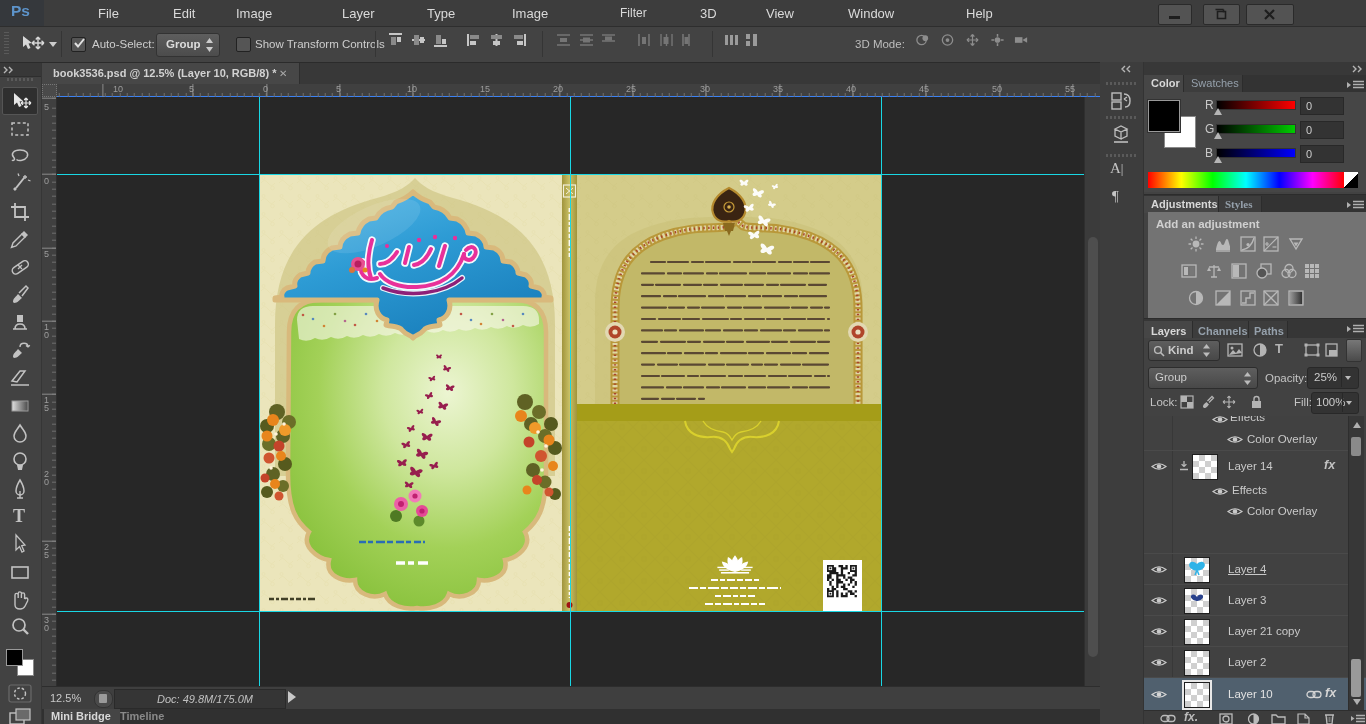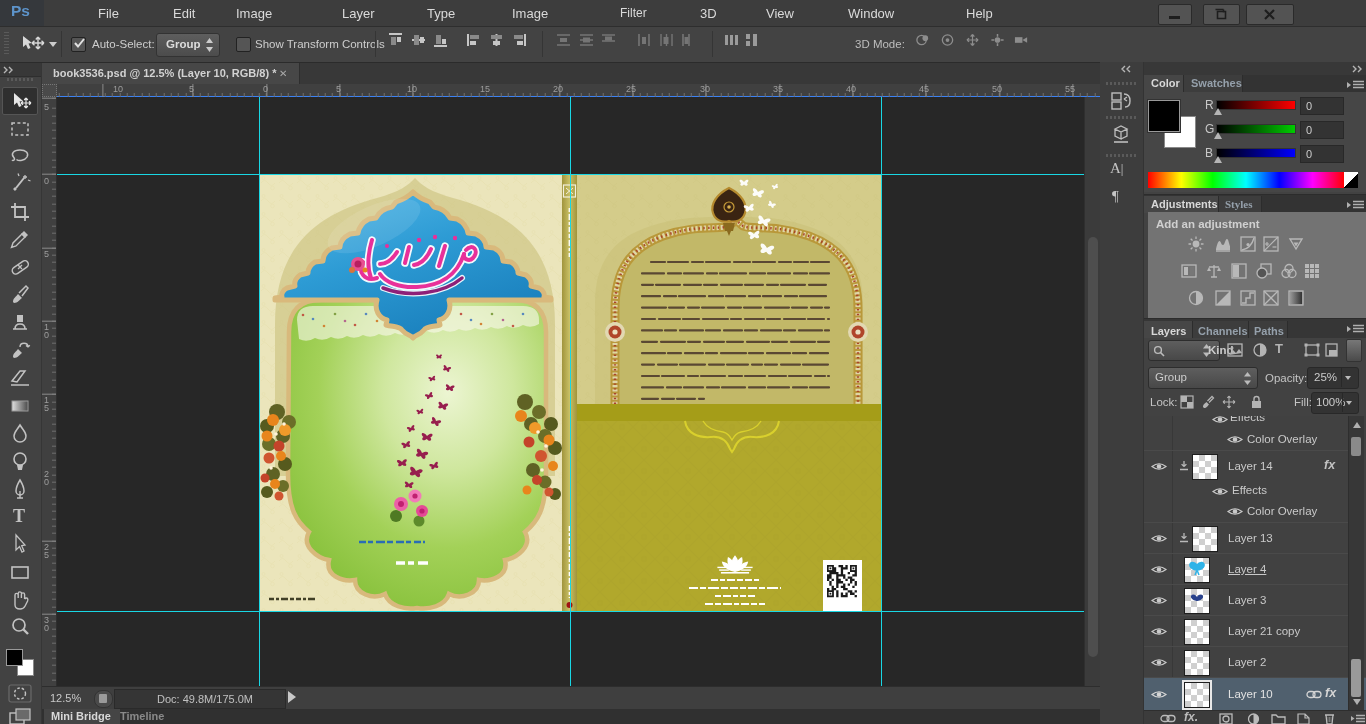--- a/index.html
+++ b/index.html
@@ -618,21 +618,21 @@
   <div class="abs" style="left:1084px;top:97px;width:16px;height:589px;background:#3b3b3b;border-left:1px solid #2f2f2f;">
     <div class="abs" style="left:3px;top:140px;width:10px;height:420px;background:#4e4e4e;border-radius:5px;"></div>
   </div>
 
   <div class="abs" style="left:42px;top:686px;width:1058px;height:23px;background:#3f3f3f;border-top:1px solid #2d2d2d;">
     <div class="abs" style="left:8px;top:5px;font-size:11px;color:#c8c8c8;">12.5%</div>
     <div class="abs" style="left:52px;top:3px;width:17px;height:16px;background:#4a4a4a;border-radius:8px;border:1px solid #333;">
       <div class="abs" style="left:4px;top:3px;width:8px;height:9px;background:#9a9a9a;border-radius:1px;"></div>
     </div>
     <div class="abs" style="left:72px;top:2px;width:170px;height:18px;background:#353535;border:1px solid #2a2a2a;">
-      <div class="abs" style="left:42px;top:3px;font-size:11px;color:#c0c0c0;">Doc: 49.8M/175.0M</div>
+      <div class="abs" style="left:42px;top:3px;font-size:11px;color:#c0c0c0;font-style:italic;">Doc: 49.8M/175.0M</div>
     </div>
     <div class="abs" style="left:246px;top:4px;width:0;height:0;border-left:8px solid #c8c8c8;border-top:6px solid transparent;border-bottom:6px solid transparent;"></div>
   </div>
 
   <div class="abs" style="left:42px;top:709px;width:1058px;height:15px;background:#303030;">
     <div class="abs" style="left:2px;top:0px;width:76px;height:15px;background:#454545;">
       <div class="abs" style="left:7px;top:1px;font-size:11px;color:#d8d8d8;font-weight:bold;">Mini Bridge</div>
     </div>
     <div class="abs" style="left:78px;top:1px;font-size:11px;color:#8a8a8a;font-weight:bold;">Timeline</div>
   </div>
@@ -662,21 +662,21 @@
     <div class="abs" style="left:44px;top:0;width:222px;height:13px;background:#383838;border-bottom:1px solid #2f2f2f;">
       <svg class="abs" style="left:208px;top:3px;" width="14" height="8">
           <path d="M1 1 l3 3 l-3 3 M6 1 l3 3 l-3 3" stroke="#b5b5b5" stroke-width="1.4" fill="none"></path>
         </svg>
     </div>
     <div class="abs" style="left:44px;top:13px;width:222px;height:17px;background:#333333;">
       <div class="abs" style="left:0;top:0px;width:39px;height:17px;background:#464646;">
         <div class="abs" style="left:7px;top:2px;font-size:11px;color:#d8d8d8;font-weight:bold;">Color</div>
       </div>
       <div class="abs" style="left:39px;top:0px;width:58px;height:17px;background:#3d3d3d;border-left:1px solid #2c2c2c;border-right:1px solid #2c2c2c;">
-        <div class="abs" style="left:7px;top:2px;font-size:11px;color:#95a0ab;font-weight:bold;">Swatches</div>
+        <div class="abs" style="left:7px;top:2px;font-size:11px;color:#95a0ab;font-weight:normal;">Swatches</div>
       </div>
       <svg class="abs" style="left:203px;top:5px;" width="18" height="10">
           <path d="M0 2 l4 3 -4 3 Z" fill="#b0b0b0"></path>
           <path d="M6 1.5 h11 M6 4.5 h11 M6 7.5 h11" stroke="#b0b0b0" stroke-width="1.6"></path>
         </svg>
     </div>
     <div class="abs" style="left:44px;top:30px;width:222px;height:100px;background:#464646;">
       <div class="abs" style="left:20px;top:24px;width:30px;height:30px;background:#fff;border:1px solid #888;"></div>
       <div class="abs" style="left:4px;top:8px;width:30px;height:30px;background:#000;border:1px solid #999;outline:1px solid #333;"></div>
       <div class="abs" style="left:61px;top:6px;font-size:12px;color:#c8c8c8;">R</div>
@@ -821,21 +821,21 @@
           <path d="M6 1.5 h11 M6 4.5 h11 M6 7.5 h11" stroke="#b0b0b0" stroke-width="1.6"></path>
         </svg>
     </div>
     <div class="abs" style="left:44px;top:276px;width:222px;height:372px;background:#424242;overflow:hidden;" id="layersbody">
 
       <div class="abs" style="left:4px;top:2px;width:70px;height:19px;background:linear-gradient(#5e5e5e,#484848);border:1px solid #2d2d2d;border-radius:3px;">
         <svg class="abs" style="left:4px;top:4px;" width="12" height="12">
             <circle cx="5" cy="5" r="3.4" fill="none" stroke="#bbb" stroke-width="1.4"></circle>
             <path d="M7.5 7.5 L11 11" stroke="#bbb" stroke-width="1.6"></path>
           </svg>
-        <div class="abs" style="left:19px;top:3px;font-size:11.5px;color:#ccc;font-weight:bold;margin-left:40px;">Kind</div>
+        <div class="abs" style="left:19px;top:3px;font-size:11.5px;color:#ccc;font-weight:bold;">Kind</div>
         <svg class="abs" style="left:53px;top:3px;" width="9" height="13">
             <path d="M4.5 0 L8 4.5 H1 Z" fill="#bbb"></path>
             <path d="M4.5 13 L1 8.5 H8 Z" fill="#bbb"></path>
           </svg>
       </div>
       <svg class="abs" style="left:83px;top:5px;" width="16" height="14" viewBox="0 0 16 14">
           <rect x="1" y="1" width="14" height="12" fill="none" stroke="#b4b4b4" stroke-width="1.3"></rect>
           <circle cx="5" cy="5" r="1.5" fill="#b4b4b4"></circle>
           <path d="M2 12 l4 -5 3 3 3 -4 3 4" fill="#b4b4b4"></path>
         </svg>
@@ -937,31 +937,20 @@
         </div>
 
         <div class="abs" style="left:0px;top:85px;width:204px;height:21px;">
           <svg class="abs" style="left:83px;top:5px;" width="16" height="11" viewBox="0 0 16 11">
               <path d="M1 5.5 Q8 0 15 5.5 Q8 11 1 5.5 Z" fill="none" stroke="#c9c9c9" stroke-width="1.2"></path>
               <circle cx="8" cy="5.5" r="2.3" fill="#c9c9c9"></circle>
             </svg>
           <div class="abs" style="left:103px;top:4px;font-size:11.5px;color:#c9c9c9;">Color Overlay</div>
         </div>
 
-        <div class="abs" style="left:0px;top:106px;width:204px;height:31px;border-top:1px solid #4a4a4a;box-sizing:border-box;">
-          <svg class="abs" style="left:7px;top:10px;" width="16" height="11" viewBox="0 0 16 11">
-              <path d="M1 5.5 Q8 0 15 5.5 Q8 11 1 5.5 Z" fill="none" stroke="#c9c9c9" stroke-width="1.2"></path>
-              <circle cx="8" cy="5.5" r="2.3" fill="#c9c9c9"></circle>
-            </svg>
-          <svg class="abs" style="left:34px;top:9px;" width="12" height="12" viewBox="0 0 12 12">
-              <path d="M6 1 v5.5 M6 6.5 l-2.4 -2.4 M6 6.5 l2.4 -2.4 M2 9.5 h8" stroke="#b9b9b9" stroke-width="1.3" fill="none"></path>
-            </svg>
-          <div class="thumb" style="left:48px;"></div>
-          <div class="abs" style="left:84px;top:9px;font-size:11.5px;color:#c9c9c9;">Layer 13</div>
-        </div>
 
         <div class="abs" style="left:0px;top:137px;width:204px;height:31px;border-top:1px solid #4a4a4a;box-sizing:border-box;">
           <svg class="abs" style="left:7px;top:10px;" width="16" height="11" viewBox="0 0 16 11">
               <path d="M1 5.5 Q8 0 15 5.5 Q8 11 1 5.5 Z" fill="none" stroke="#c9c9c9" stroke-width="1.2"></path>
               <circle cx="8" cy="5.5" r="2.3" fill="#c9c9c9"></circle>
             </svg>
           <div class="thumb" style="left:40px;"><svg width="24" height="24" viewBox="0 0 24 24">
                 <path d="M12 7 C9 3 4 4 5 8 C6 11 10 12 12 12 C14 12 18 11 19 8 C20 4 15 3 12 7 Z M12 12 l-2 5 M12 12 l2 5" fill="#2fb3e8" stroke="#2fb3e8" stroke-width="1.5"></path>
               </svg></div>
           <div class="abs" style="left:84px;top:9px;font-size:11.5px;color:#c9c9c9;text-decoration:underline;">Layer 4</div>

